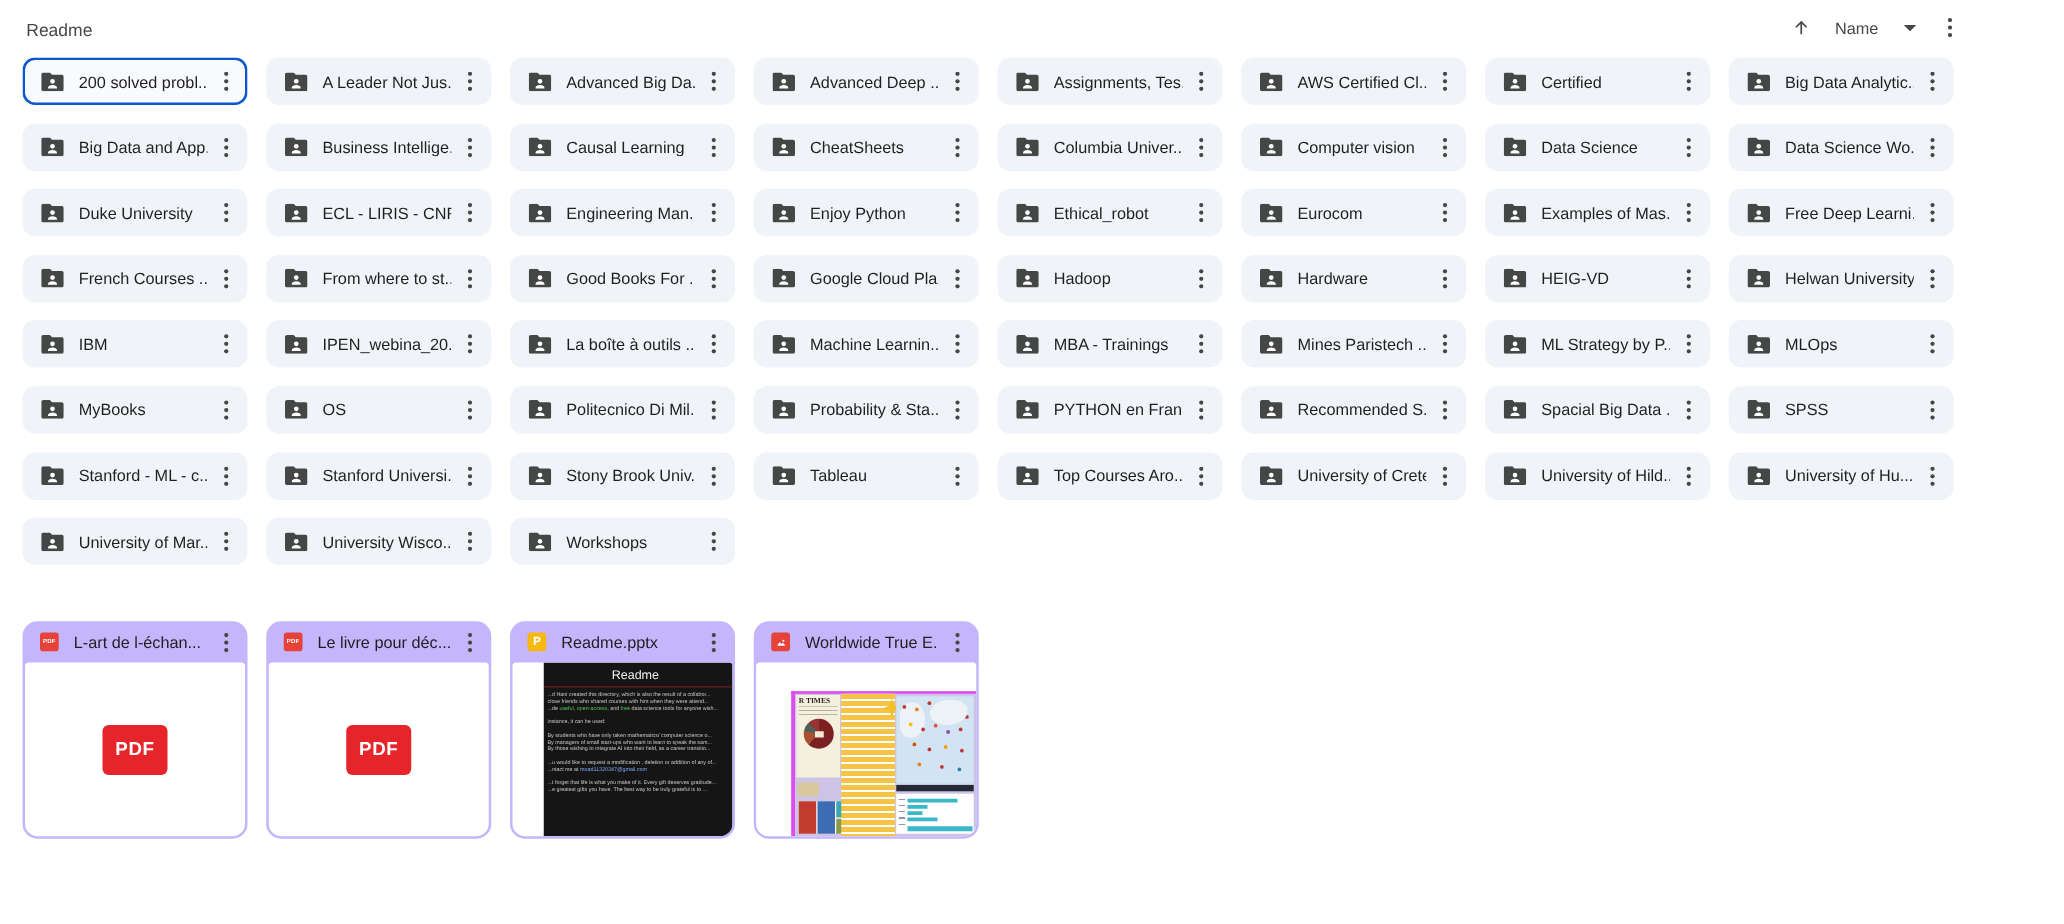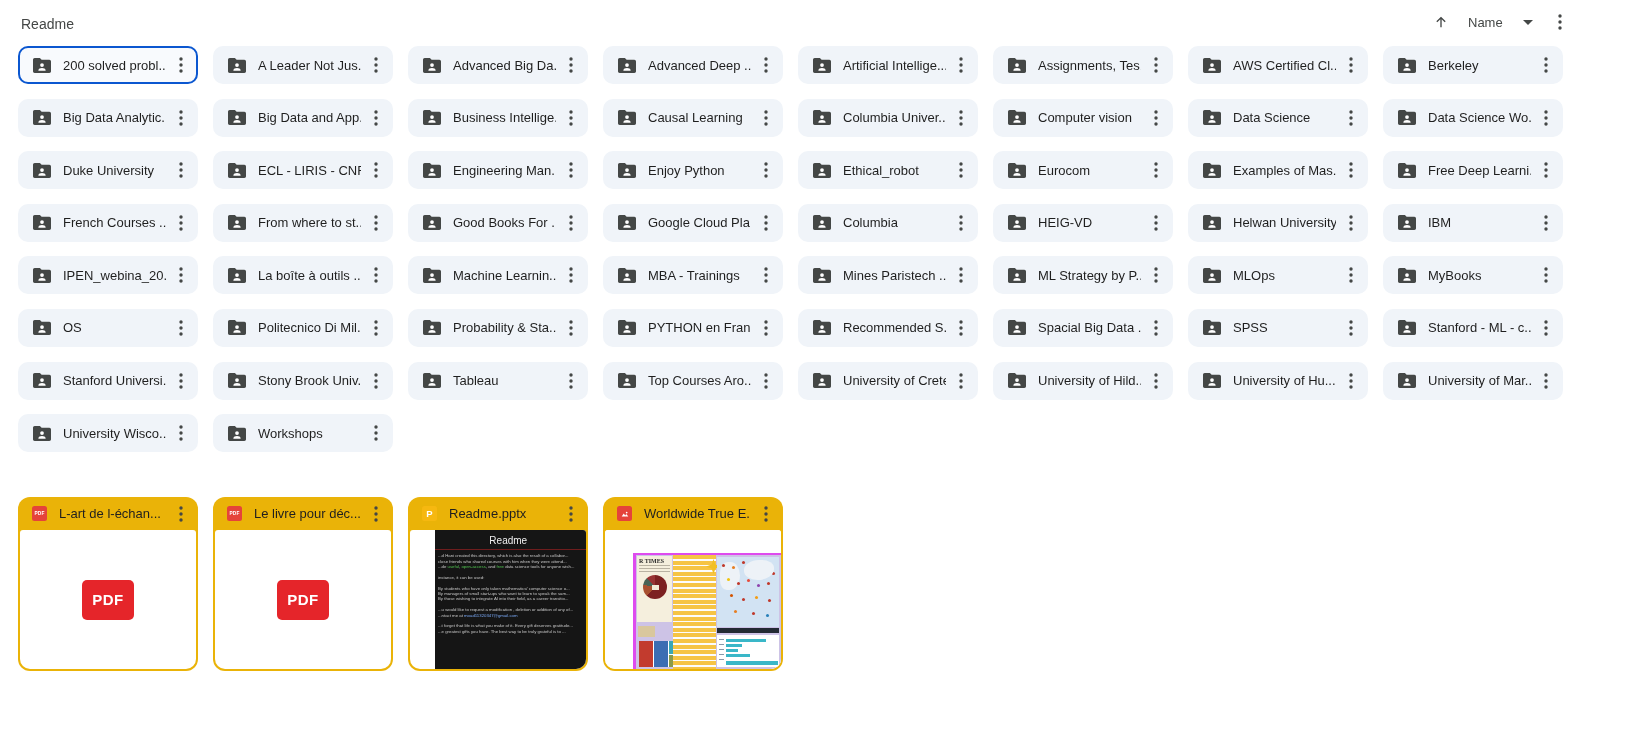--- a/index.html
+++ b/index.html
@@ -19,21 +19,21 @@
   #files-grid{top:497px}
 
   
   .folder-card{height:38px;display:flex;align-items:center;background:#f0f4f9;border-radius:10px;padding:0 4px 0 15px;cursor:pointer;position:relative}
   .folder-card.selected{background:#f8fafd;box-shadow:inset 0 0 0 2px #0b57d0}
   .folder-icon{display:flex;flex:none}
   .folder-name{flex:1;min-width:0;margin:0 2px 0 12px;font-size:13px;font-weight:500;color:#1f1f1f;white-space:nowrap;overflow:hidden}
   .dots-btn{flex:none;width:26px;height:26px;border:none;background:none;border-radius:50%;display:flex;align-items:center;justify-content:center;cursor:pointer}
 
   
-  .file-card{height:174px;background:#eab308;border-radius:12px;position:relative;cursor:pointer;overflow:hidden}
+  .file-card{height:174px;background:#c4b5fd;border-radius:12px;position:relative;cursor:pointer;overflow:hidden}
   .file-head{height:33px;display:flex;align-items:center;padding:0 4px 0 14px}
   .file-badge{flex:none;width:15px;height:15px;border-radius:2.5px;display:flex;align-items:center;justify-content:center;color:#fff;font-weight:bold}
   .file-badge.pdf{background:#e5433a;font-size:4.8px;letter-spacing:.2px}
   .file-badge.ppt{background:#f6b810;font-size:9.5px}
   .file-badge.img{background:#e5433a}
   .file-name{flex:1;min-width:0;margin:0 2px 0 12px;font-size:13px;font-weight:500;color:#1f1f1f;white-space:nowrap;overflow:hidden}
   .file-preview{position:absolute;left:2px;right:2px;top:33px;bottom:2px;background:#fff;border-radius:3px 3px 10px 10px;overflow:hidden}
 
   
   .pdf-preview-box{position:absolute;inset:0;display:flex;align-items:center;justify-content:center}
@@ -177,37 +177,20 @@
     </button>
   </div>
     <div class="folder-card">
     <span class="folder-icon">
       <svg width="18" height="15" viewBox="0 0 24 20">
         <path fill="#444746" d="M9.2 0l2.3 2.4H21.8c1.2 0 2.2 1 2.2 2.2v13.2c0 1.2-1 2.2-2.2 2.2H2.2C1 20 0 19 0 17.8V2.2C0 1 1 0 2.2 0h7z"></path>
         <circle cx="12" cy="9.4" r="2.5" fill="#fff"></circle>
         <path fill="#fff" d="M7.2 16.4c0-2 2.4-3 4.8-3s4.8 1 4.8 3v.6H7.2v-.6z"></path>
       </svg>
     </span>
-    <span class="folder-name">Artificial Intellige...</span>
-    <button class="dots-btn">
-      <svg width="4" height="16" viewBox="0 0 4 16">
-          <circle cx="2" cy="2" r="1.7" fill="#444746"></circle>
-          <circle cx="2" cy="8" r="1.7" fill="#444746"></circle>
-          <circle cx="2" cy="14" r="1.7" fill="#444746"></circle>
-        </svg>
-    </button>
-  </div>
-    <div class="folder-card">
-    <span class="folder-icon">
-      <svg width="18" height="15" viewBox="0 0 24 20">
-        <path fill="#444746" d="M9.2 0l2.3 2.4H21.8c1.2 0 2.2 1 2.2 2.2v13.2c0 1.2-1 2.2-2.2 2.2H2.2C1 20 0 19 0 17.8V2.2C0 1 1 0 2.2 0h7z"></path>
-        <circle cx="12" cy="9.4" r="2.5" fill="#fff"></circle>
-        <path fill="#fff" d="M7.2 16.4c0-2 2.4-3 4.8-3s4.8 1 4.8 3v.6H7.2v-.6z"></path>
-      </svg>
-    </span>
     <span class="folder-name">Assignments, Tes...</span>
     <button class="dots-btn">
       <svg width="4" height="16" viewBox="0 0 4 16">
           <circle cx="2" cy="2" r="1.7" fill="#444746"></circle>
           <circle cx="2" cy="8" r="1.7" fill="#444746"></circle>
           <circle cx="2" cy="14" r="1.7" fill="#444746"></circle>
         </svg>
     </button>
   </div>
     <div class="folder-card">
@@ -228,21 +211,21 @@
     </button>
   </div>
     <div class="folder-card">
     <span class="folder-icon">
       <svg width="18" height="15" viewBox="0 0 24 20">
         <path fill="#444746" d="M9.2 0l2.3 2.4H21.8c1.2 0 2.2 1 2.2 2.2v13.2c0 1.2-1 2.2-2.2 2.2H2.2C1 20 0 19 0 17.8V2.2C0 1 1 0 2.2 0h7z"></path>
         <circle cx="12" cy="9.4" r="2.5" fill="#fff"></circle>
         <path fill="#fff" d="M7.2 16.4c0-2 2.4-3 4.8-3s4.8 1 4.8 3v.6H7.2v-.6z"></path>
       </svg>
     </span>
-    <span class="folder-name">Berkeley</span>
+    <span class="folder-name">Certified</span>
     <button class="dots-btn">
       <svg width="4" height="16" viewBox="0 0 4 16">
           <circle cx="2" cy="2" r="1.7" fill="#444746"></circle>
           <circle cx="2" cy="8" r="1.7" fill="#444746"></circle>
           <circle cx="2" cy="14" r="1.7" fill="#444746"></circle>
         </svg>
     </button>
   </div>
     <div class="folder-card">
     <span class="folder-icon">
@@ -313,20 +296,37 @@
     </button>
   </div>
     <div class="folder-card">
     <span class="folder-icon">
       <svg width="18" height="15" viewBox="0 0 24 20">
         <path fill="#444746" d="M9.2 0l2.3 2.4H21.8c1.2 0 2.2 1 2.2 2.2v13.2c0 1.2-1 2.2-2.2 2.2H2.2C1 20 0 19 0 17.8V2.2C0 1 1 0 2.2 0h7z"></path>
         <circle cx="12" cy="9.4" r="2.5" fill="#fff"></circle>
         <path fill="#fff" d="M7.2 16.4c0-2 2.4-3 4.8-3s4.8 1 4.8 3v.6H7.2v-.6z"></path>
       </svg>
     </span>
+    <span class="folder-name">CheatSheets</span>
+    <button class="dots-btn">
+      <svg width="4" height="16" viewBox="0 0 4 16">
+          <circle cx="2" cy="2" r="1.7" fill="#444746"></circle>
+          <circle cx="2" cy="8" r="1.7" fill="#444746"></circle>
+          <circle cx="2" cy="14" r="1.7" fill="#444746"></circle>
+        </svg>
+    </button>
+  </div>
+    <div class="folder-card">
+    <span class="folder-icon">
+      <svg width="18" height="15" viewBox="0 0 24 20">
+        <path fill="#444746" d="M9.2 0l2.3 2.4H21.8c1.2 0 2.2 1 2.2 2.2v13.2c0 1.2-1 2.2-2.2 2.2H2.2C1 20 0 19 0 17.8V2.2C0 1 1 0 2.2 0h7z"></path>
+        <circle cx="12" cy="9.4" r="2.5" fill="#fff"></circle>
+        <path fill="#fff" d="M7.2 16.4c0-2 2.4-3 4.8-3s4.8 1 4.8 3v.6H7.2v-.6z"></path>
+      </svg>
+    </span>
     <span class="folder-name">Columbia Univer...</span>
     <button class="dots-btn">
       <svg width="4" height="16" viewBox="0 0 4 16">
           <circle cx="2" cy="2" r="1.7" fill="#444746"></circle>
           <circle cx="2" cy="8" r="1.7" fill="#444746"></circle>
           <circle cx="2" cy="14" r="1.7" fill="#444746"></circle>
         </svg>
     </button>
   </div>
     <div class="folder-card">
@@ -585,21 +585,38 @@
     </button>
   </div>
     <div class="folder-card">
     <span class="folder-icon">
       <svg width="18" height="15" viewBox="0 0 24 20">
         <path fill="#444746" d="M9.2 0l2.3 2.4H21.8c1.2 0 2.2 1 2.2 2.2v13.2c0 1.2-1 2.2-2.2 2.2H2.2C1 20 0 19 0 17.8V2.2C0 1 1 0 2.2 0h7z"></path>
         <circle cx="12" cy="9.4" r="2.5" fill="#fff"></circle>
         <path fill="#fff" d="M7.2 16.4c0-2 2.4-3 4.8-3s4.8 1 4.8 3v.6H7.2v-.6z"></path>
       </svg>
     </span>
-    <span class="folder-name">Columbia</span>
+    <span class="folder-name">Hadoop</span>
+    <button class="dots-btn">
+      <svg width="4" height="16" viewBox="0 0 4 16">
+          <circle cx="2" cy="2" r="1.7" fill="#444746"></circle>
+          <circle cx="2" cy="8" r="1.7" fill="#444746"></circle>
+          <circle cx="2" cy="14" r="1.7" fill="#444746"></circle>
+        </svg>
+    </button>
+  </div>
+    <div class="folder-card">
+    <span class="folder-icon">
+      <svg width="18" height="15" viewBox="0 0 24 20">
+        <path fill="#444746" d="M9.2 0l2.3 2.4H21.8c1.2 0 2.2 1 2.2 2.2v13.2c0 1.2-1 2.2-2.2 2.2H2.2C1 20 0 19 0 17.8V2.2C0 1 1 0 2.2 0h7z"></path>
+        <circle cx="12" cy="9.4" r="2.5" fill="#fff"></circle>
+        <path fill="#fff" d="M7.2 16.4c0-2 2.4-3 4.8-3s4.8 1 4.8 3v.6H7.2v-.6z"></path>
+      </svg>
+    </span>
+    <span class="folder-name">Hardware</span>
     <button class="dots-btn">
       <svg width="4" height="16" viewBox="0 0 4 16">
           <circle cx="2" cy="2" r="1.7" fill="#444746"></circle>
           <circle cx="2" cy="8" r="1.7" fill="#444746"></circle>
           <circle cx="2" cy="14" r="1.7" fill="#444746"></circle>
         </svg>
     </button>
   </div>
     <div class="folder-card">
     <span class="folder-icon">

